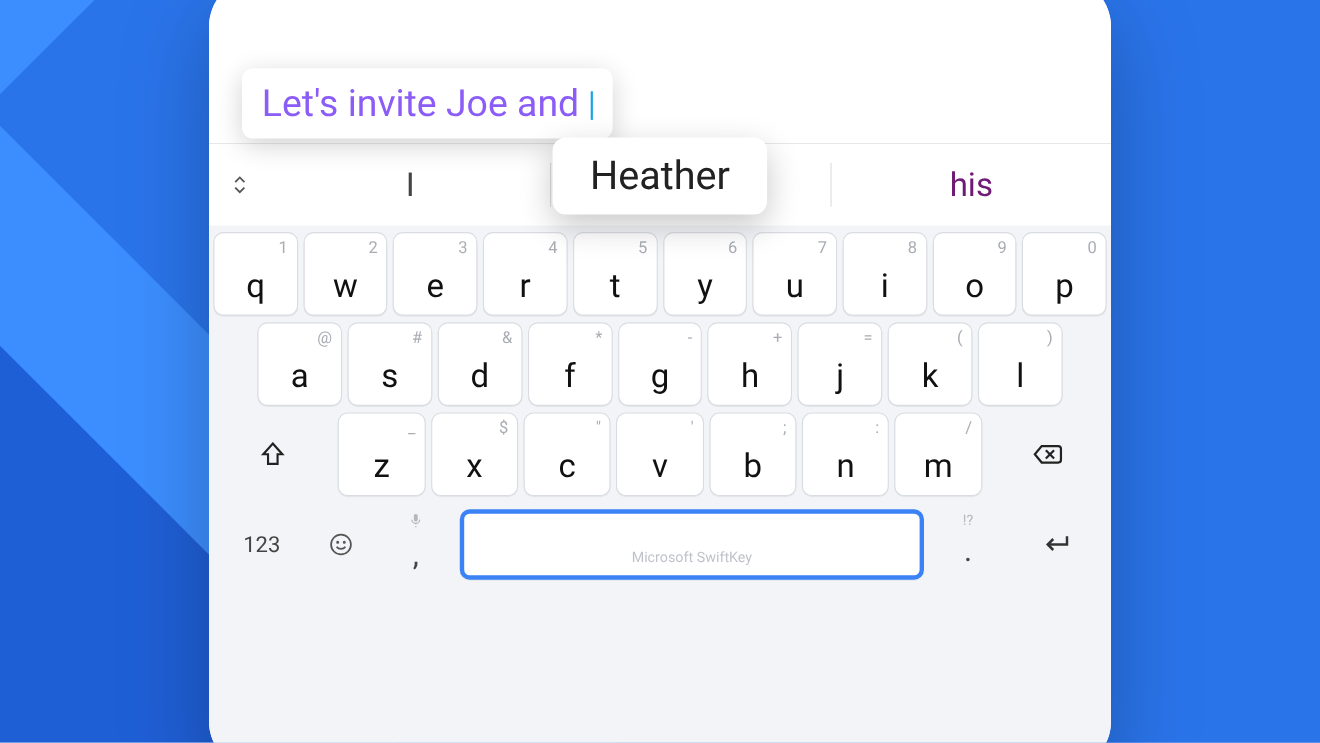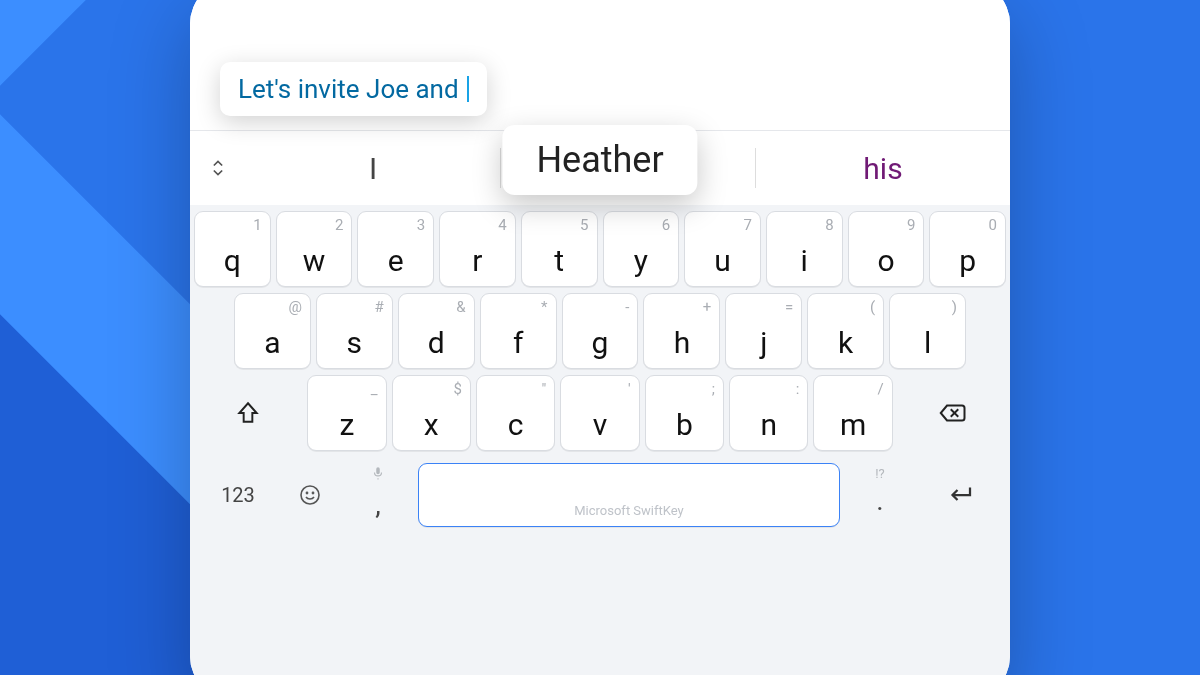--- a/index.html
+++ b/index.html
@@ -52,22 +52,22 @@
   }
 
   
   .text-bubble {
     position: absolute;
     top: 82px;
     left: 30px;
     background: #fff;
     border-radius: 10px;
     padding: 12px 18px 12px 18px;
-    font-size: 26px;
-    color: #0369a1;
+    font-size: 34px;
+    color: #8b5cf6;
     box-shadow: 0 6px 24px rgba(0,0,0,0.18);
     z-index: 5;
     white-space: nowrap;
   }
   .text-bubble .cursor {
     display: inline-block;
     width: 2px; height: 26px;
     background: #19a3e6;
     vertical-align: -4px;
     margin-left: 2px;
@@ -169,21 +169,21 @@
     color: #444;
     border-radius: 9px;
     position: relative;
   }
   .bkey.sym { width: 76px; font-size: 20px; }
   .bkey.emoji { width: 56px; }
   .bkey.comma { width: 68px; font-size: 28px; align-items: flex-end; padding-bottom: 6px; }
   .bkey.space {
     flex: 1;
     background: #fff;
-    border: 1px solid #3b82f6;
+    border: 4px solid #3b82f6;
     border-radius: 9px;
     box-shadow: 0 1px 0 rgba(0,0,0,0.06);
     align-items: flex-end;
     padding-bottom: 8px;
   }
   .bkey.space .brand { font-size: 13px; color: #bfc3c9; }
   .bkey.period { width: 68px; font-size: 28px; align-items: flex-end; padding-bottom: 10px;}
   .bkey.enter { width: 80px; }
   .bkey .hint {
     position: absolute; top: 3px; right: 10px;

